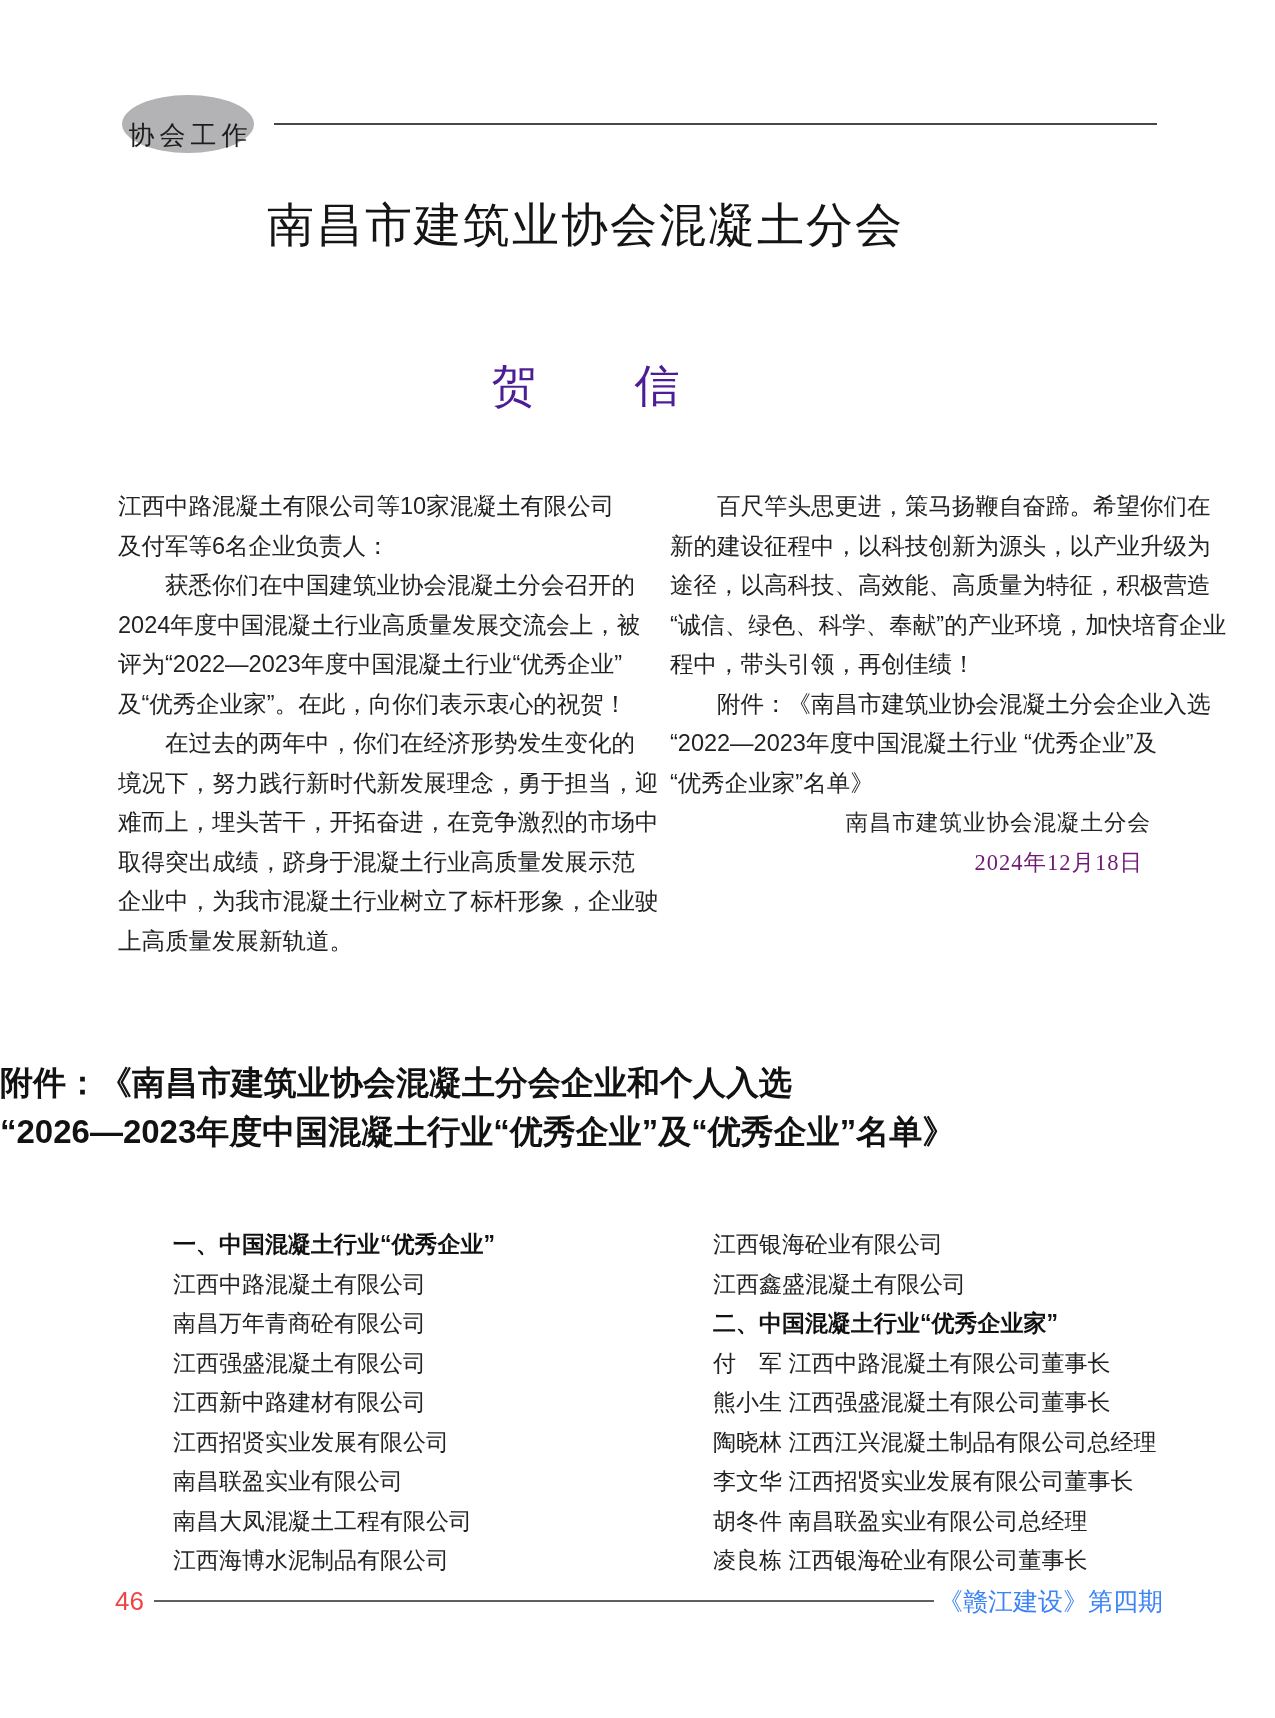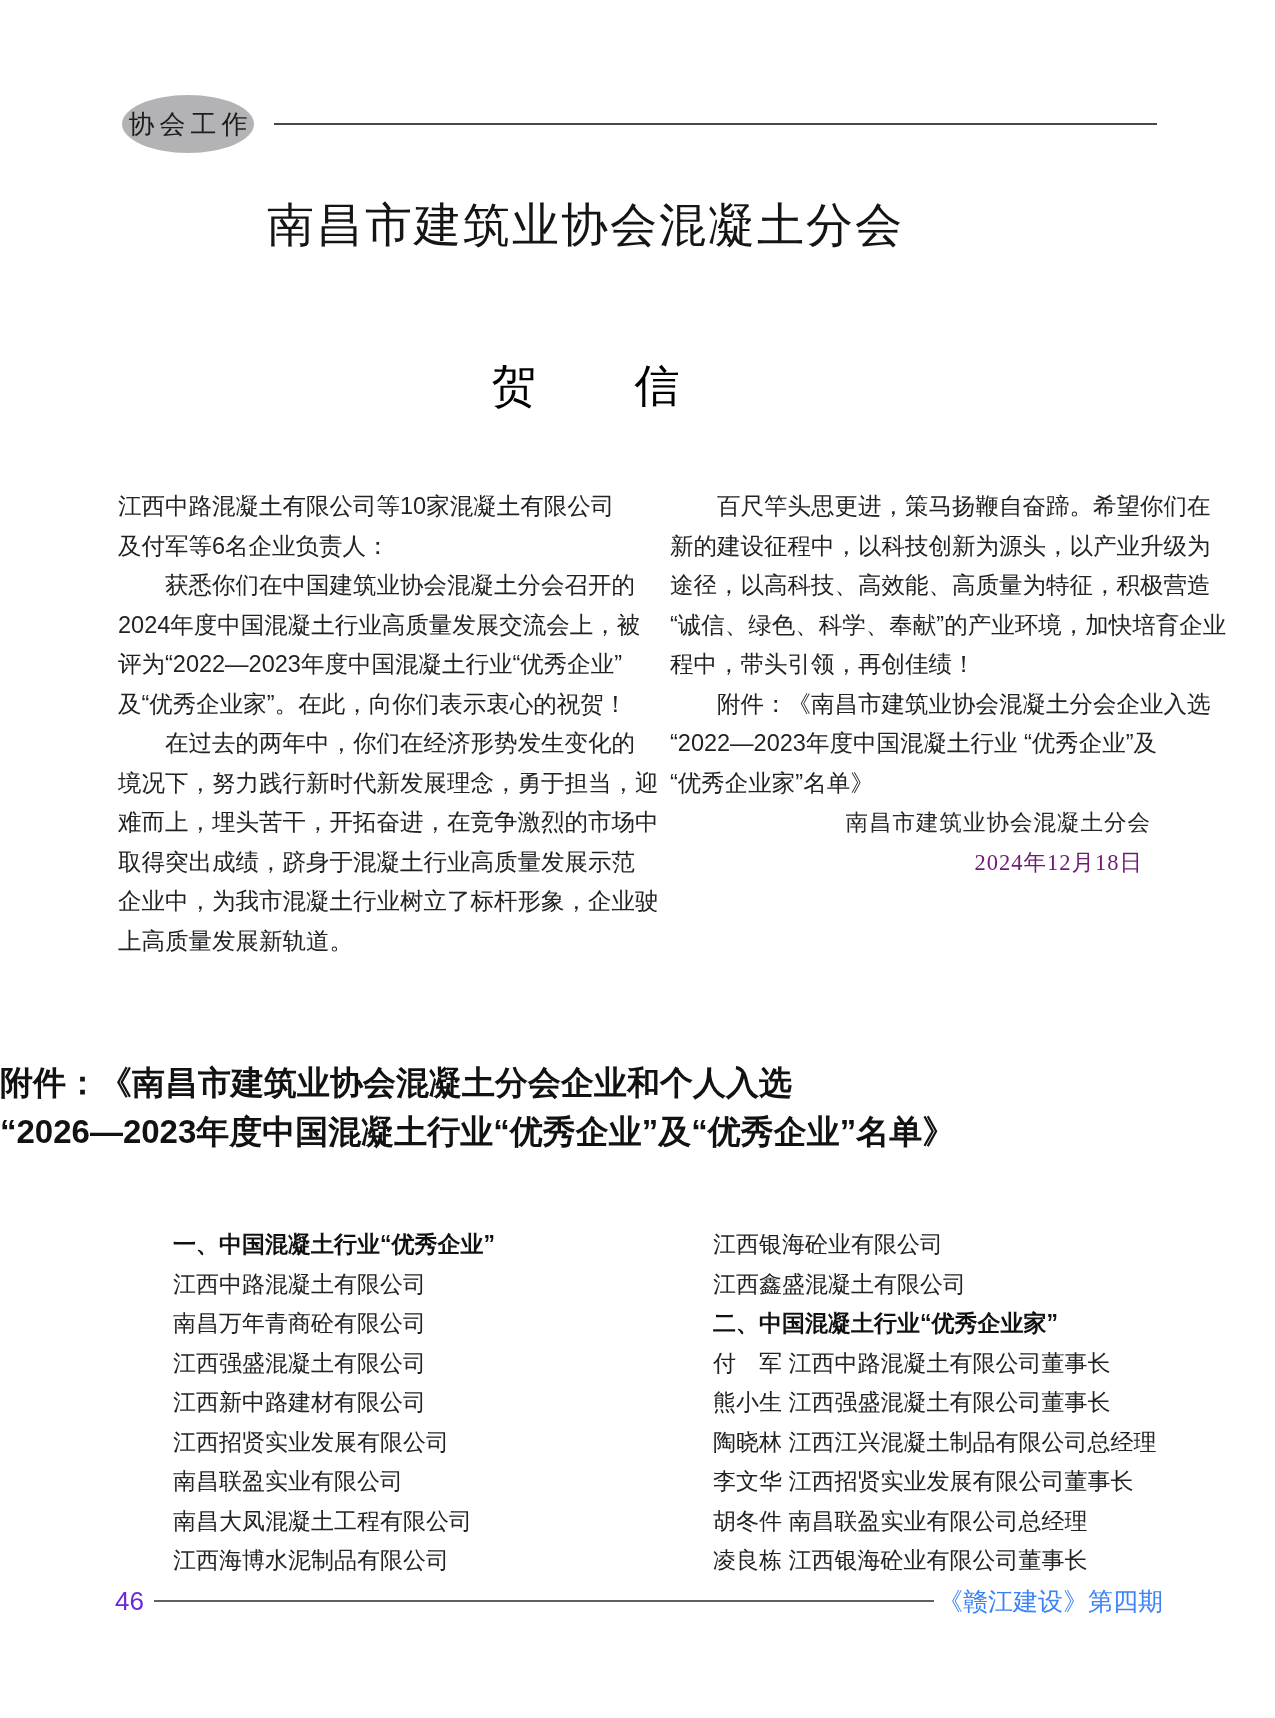--- a/index.html
+++ b/index.html
@@ -6,37 +6,37 @@
   .page {
     position:relative; width:1275px; height:1718px; margin:0 auto;
     background:#ffffff; overflow:hidden;
     font-family:"Liberation Sans","DejaVu Sans",sans-serif;
     color:#1e1e1e;
   }
   
   .header-band { position:absolute; top:95px; left:122px; right:118px; height:58px; display:flex; align-items:center; }
   .header-ellipse {
     width:132px; height:58px; background:#b3b3b5; border-radius:50%;
-    display:flex; align-items:center; justify-content:center; flex:none;
+    display:flex; align-items:flex-end; justify-content:center; flex:none;
   }
   .header-ellipse span {
     font-family:"Liberation Serif","DejaVu Serif",serif;
     font-size:26px; letter-spacing:5px; padding-left:5px; color:#1c1c1c;
   }
   .header-rule { flex:1; height:2px; background:#474747; margin-left:20px; }
 
   
   .page-title {
     position:absolute; top:194px; left:66px; width:1039px;
     text-align:center; font-size:47px; letter-spacing:2px; color:#151515;
     white-space:nowrap;
   }
   .sub-title {
     position:absolute; top:356px; left:66px; width:1039px;
-    text-align:center; font-size:45px; color:#000000;
+    text-align:center; font-size:45px; color:#4c1d95;
   }
   .sub-title .gap { display:inline-block; width:98px; }
 
   
   .letter {
     position:absolute; top:487px; left:118px; width:1039px;
     display:flex; gap:65px;
     font-size:23.5px; line-height:39.5px; color:#222222;
   }
   .letter .col { width:487px; flex:none; }
@@ -67,21 +67,21 @@
   .lists .list-col-left { width:540px; flex:none; }
   .lists .list-col-right { flex:1; }
   .lists .list-item { white-space:nowrap; }
   .lists .bold { font-weight:bold; color:#111111; }
 
   
   .footer {
     position:absolute; top:1584px; left:115px; right:112px; height:34px;
     display:flex; align-items:center;
   }
-  .footer .page-num { font-size:26px; color:#6d28d9; margin-right:10px; }
+  .footer .page-num { font-size:26px; color:#ef4444; margin-right:10px; }
   .footer .footer-rule { flex:1; height:2px; background:#606060; }
   .footer .journal { font-size:25px; color:#3b82f6; margin-left:4px; white-space:nowrap; }
 </style>
 </head>
 <body>
 
 <div class="page">
 
   <div class="header-band">
     <div class="header-ellipse">

